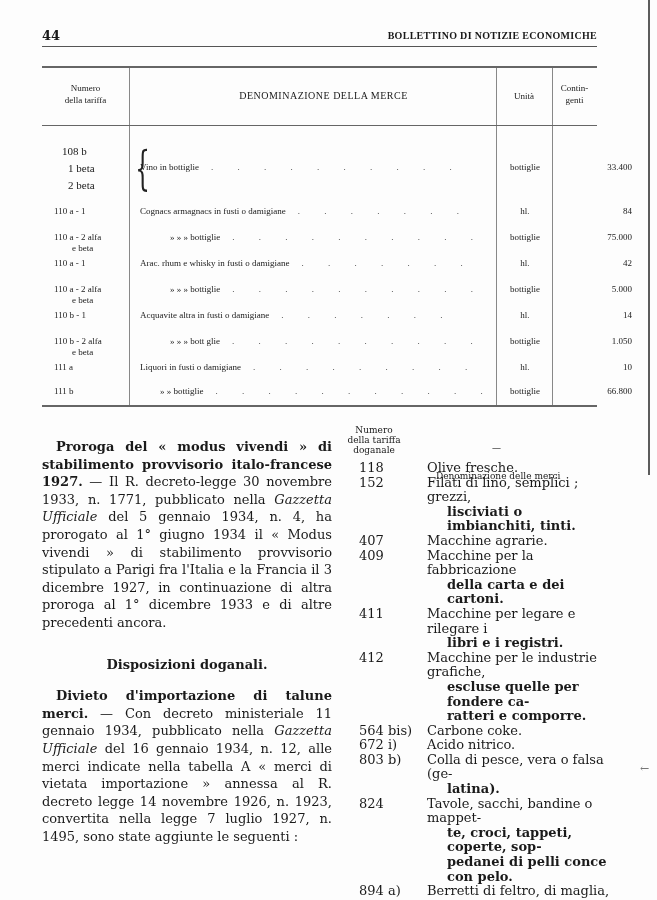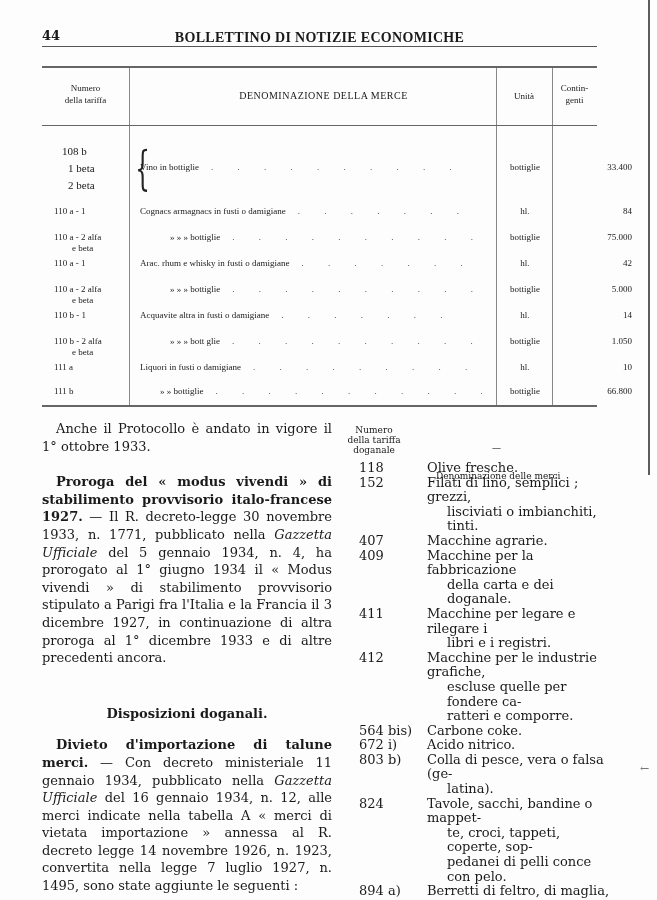--- a/index.html
+++ b/index.html
@@ -3,21 +3,21 @@
 <meta charset="utf-8">
 <style>
   html, body { margin:0; padding:0; }
   body {
     width:657px; height:900px; background:#fdfdfd; position:relative; overflow:hidden;
     font-family:"DejaVu Serif","Liberation Serif",serif; color:#1a1a1a;
   }
   .page-edge { position:absolute; left:648px; top:0; width:2px; height:475px; background:#333; opacity:.8; }
   .header { position:absolute; left:42px; top:28px; width:555px; height:18px; border-bottom:1.5px solid #555; }
   .page-num { position:absolute; left:0; top:0; font-size:13px; font-weight:bold; }
-  .running-title { position:absolute; left:0; right:0; top:2px; text-align:center; font-size:14px; font-weight:bold; letter-spacing:.3px; font-family:"Liberation Serif",serif; }
+  .running-title { position:absolute; left:0; right:0; top:2px; text-align:right; font-size:10px; font-weight:bold; letter-spacing:.3px; font-family:"Liberation Serif",serif; }
 
   .tbl { position:absolute; left:42px; top:66px; width:555px; height:337px; border-top:2px double #666; border-bottom:2px solid #666; }
   .tbl .vline { position:absolute; top:0; bottom:0; width:1px; background:#888; }
   .tbl .hdr-rule { position:absolute; left:0; right:0; top:57px; height:1px; background:#666; }
   .th { position:absolute; top:14px; font-size:9px; text-align:center; line-height:12px; font-family:"Liberation Serif",serif; }
   .th-big { font-size:10px; letter-spacing:.5px; top:22px; }
   .row { position:absolute; left:0; right:0; height:26px; font-size:9px; font-family:"Liberation Serif",serif; }
   .row .code { position:absolute; left:12px; top:0; line-height:11px; }
   .row .code .sub { display:block; padding-left:18px; }
   .row .desc { position:absolute; left:98px; top:0; white-space:nowrap; }
@@ -25,32 +25,32 @@
   .row .unit { position:absolute; left:450px; width:66px; text-align:center; top:0; }
   .row .qty { position:absolute; left:500px; width:90px; text-align:right; top:0; font-weight:normal; }
   .brace { position:absolute; left:86px; top:77px; font-size:46px; line-height:46px; transform:scaleX(.5); font-family:"DejaVu Serif",serif; color:#222; }
   .code108 { position:absolute; left:20px; font-size:11px; font-family:"Liberation Serif",serif; }
 
   .col-left { position:absolute; left:42px; top:420px; width:290px; font-size:13px; line-height:17.6px; text-align:justify; }
   .col-left p { margin:0; text-indent:14px; }
   .col-left .gap { height:18px; }
   .col-left .b { font-weight:bold; }
   .col-left .i { font-style:italic; }
-  .section-title { text-align:center; font-weight:bold; font-size:13px; margin:38px 0 14px 0; }
+  .section-title { text-align:center; font-weight:bold; font-size:13px; margin:24px 0 14px 0; }
 
   .col-right { position:absolute; left:340px; top:425px; width:270px; font-size:13px; line-height:14.6px; }
   .rt-hdr { position:relative; height:36px; font-size:9px; line-height:10px; }
   .rt-hdr .h1 { position:absolute; left:0; width:68px; text-align:center; top:0; }
   .rt-hdr .h2 { position:absolute; left:96px; top:10px;margin-top:36px; }
   .rt-hdr .dash { position:absolute; left:152px; top:18px; font-size:9px; }
   .item { display:flex;margin-left:19px; }
   .item .n { width:68px; flex:none; }
   .item .t { flex:1; padding-left:0; }
   .item .t span { display:block; }
-  .item .t .cont { padding-left:20px; }
+  .item .t .cont { padding-left:20px;font-weight:bold; }
   .mark { position:absolute; font-size:11px; color:#777; }
 </style>
 </head>
 <body>
 
 <div class="page-edge"></div>
 
 <div class="header">
   <span class="page-num">44</span>
   <div class="running-title">BOLLETTINO DI NOTIZIE ECONOMICHE</div>
@@ -127,21 +127,20 @@
   </div>
   <div class="row" style="top:318px">
     <span class="code"><span>111 b</span><span class="sub"></span></span>
     <span class="desc" style="left:118px"><span>»   » bottiglie</span><span class="dots">. . . . . . . . . . .</span></span>
     <span class="unit">bottiglie</span>
     <span class="qty">66.800</span>
   </div>
 </div>
 
 <div class="col-left">
-  <p>Anche il Protocollo è andato in vigore il 1° ottobre 1933.</p>
   <div class="gap"></div>
   <p><span class="b">Proroga del « modus vivendi » di stabilimento provvisorio italo-francese 1927.</span><span> — Il R. decreto-legge 30 novembre 1933, n. 1771, pubblicato nella </span><span class="i">Gazzetta Ufficiale</span><span> del 5 gennaio 1934, n. 4, ha prorogato al 1° giugno 1934 il « Modus vivendi » di stabilimento provvisorio stipulato a Parigi fra l'Italia e la Francia il 3 dicembre 1927, in continuazione di altra proroga al 1° dicembre 1933 e di altre precedenti ancora.</span></p>
   <div class="section-title">Disposizioni doganali.</div>
   <p><span class="b">Divieto d'importazione di talune merci.</span><span> — Con decreto ministeriale 11 gennaio 1934, pubblicato nella </span><span class="i">Gazzetta Ufficiale</span><span> del 16 gennaio 1934, n. 12, alle merci indicate nella tabella A « merci di vietata importazione » annessa al R. decreto legge 14 novembre 1926, n. 1923, convertita nella legge 7 luglio 1927, n. 1495, sono state aggiunte le seguenti :</span></p>
 </div>
 
 <div class="col-right">
   <div class="rt-hdr">
     <div class="h1">
       <div>Numero</div>
@@ -168,21 +167,21 @@
       <div class="item">
         <div class="n">407</div>
         <div class="t">
           <span>Macchine agrarie.</span>
         </div>
       </div>
       <div class="item">
         <div class="n">409</div>
         <div class="t">
           <span>Macchine per la fabbricazione</span>
-          <span class="cont">della carta e dei doganale.</span>
+          <span class="cont">della carta e dei cartoni.</span>
         </div>
       </div>
       <div class="item">
         <div class="n">411</div>
         <div class="t">
           <span>Macchine per legare e rilegare i</span>
           <span class="cont">libri e i registri.</span>
         </div>
       </div>
       <div class="item">

